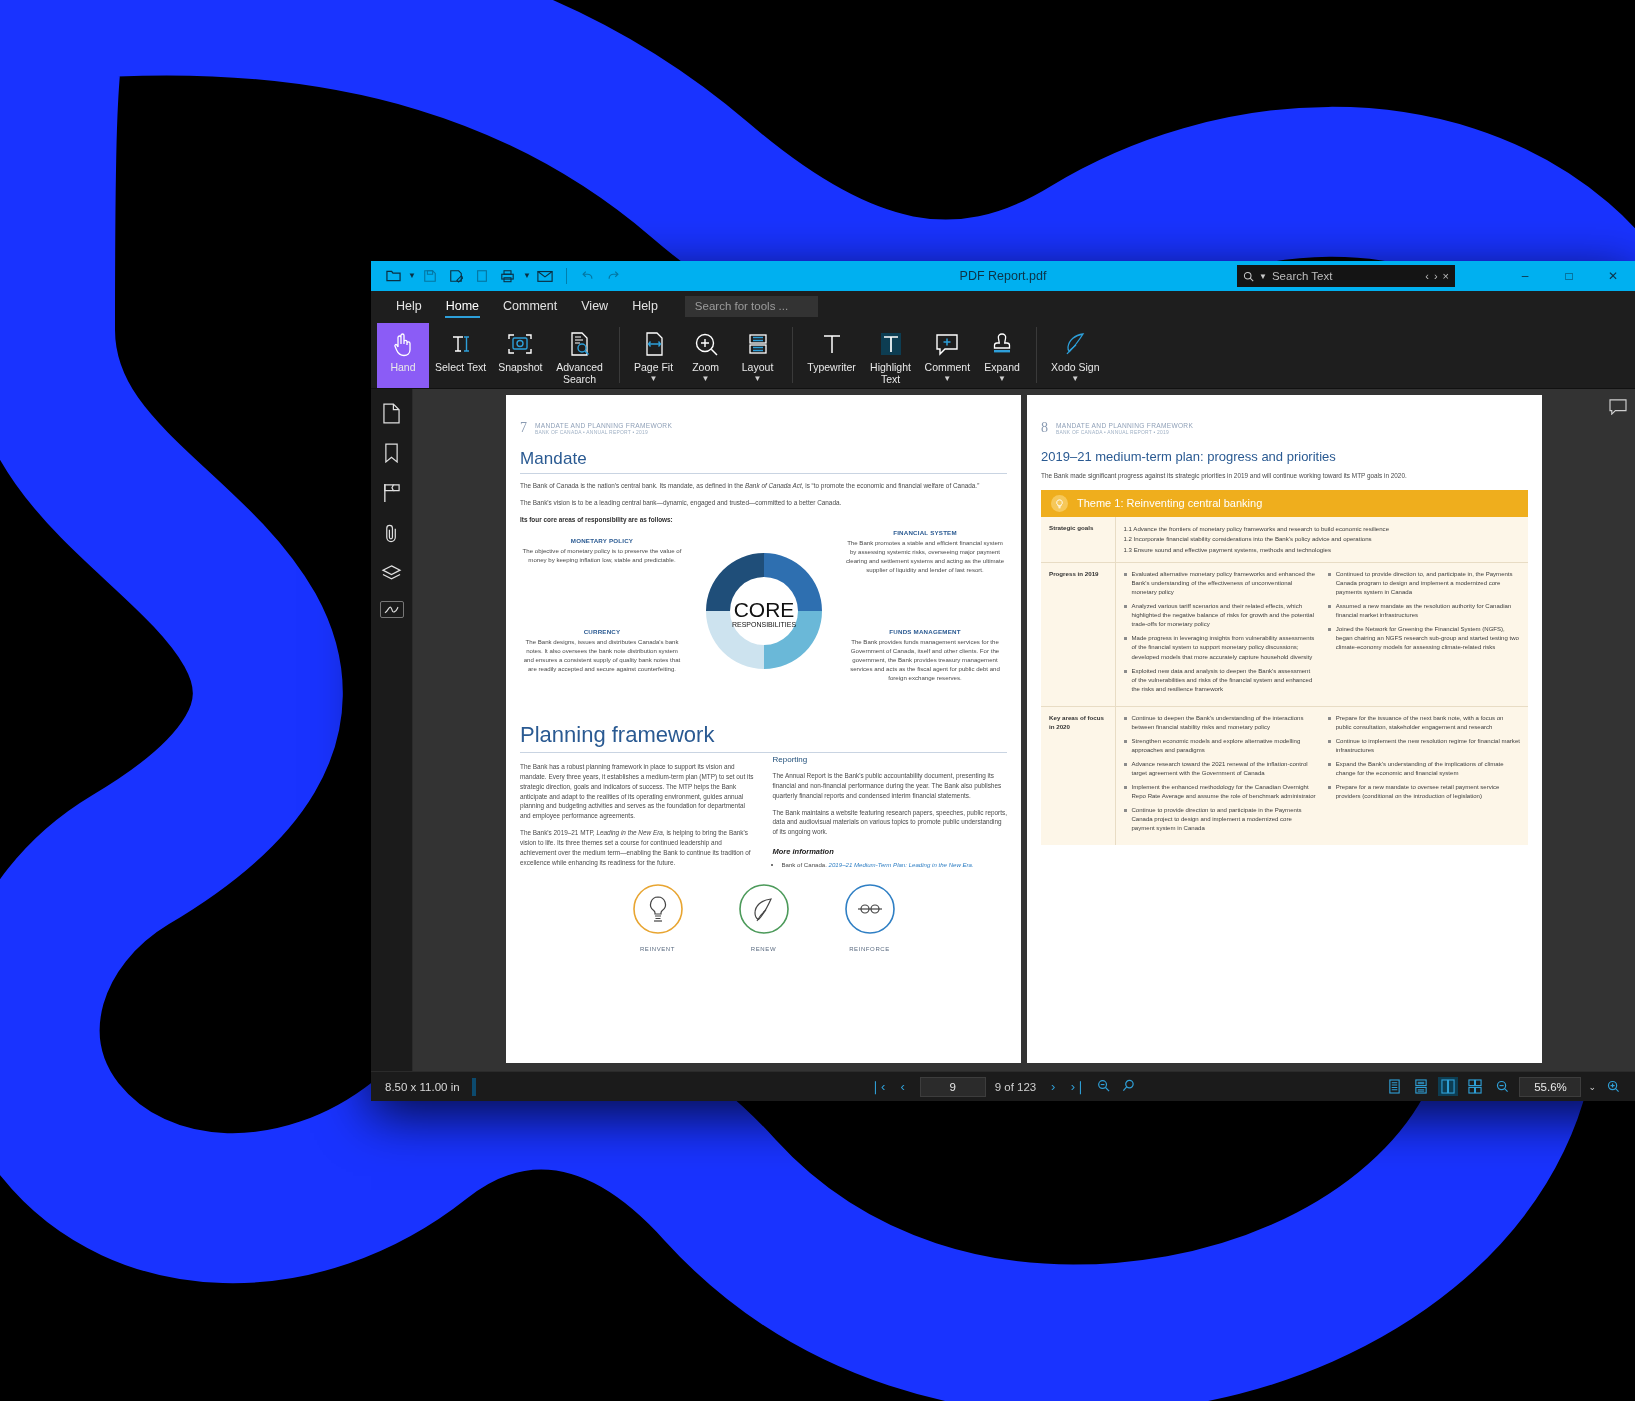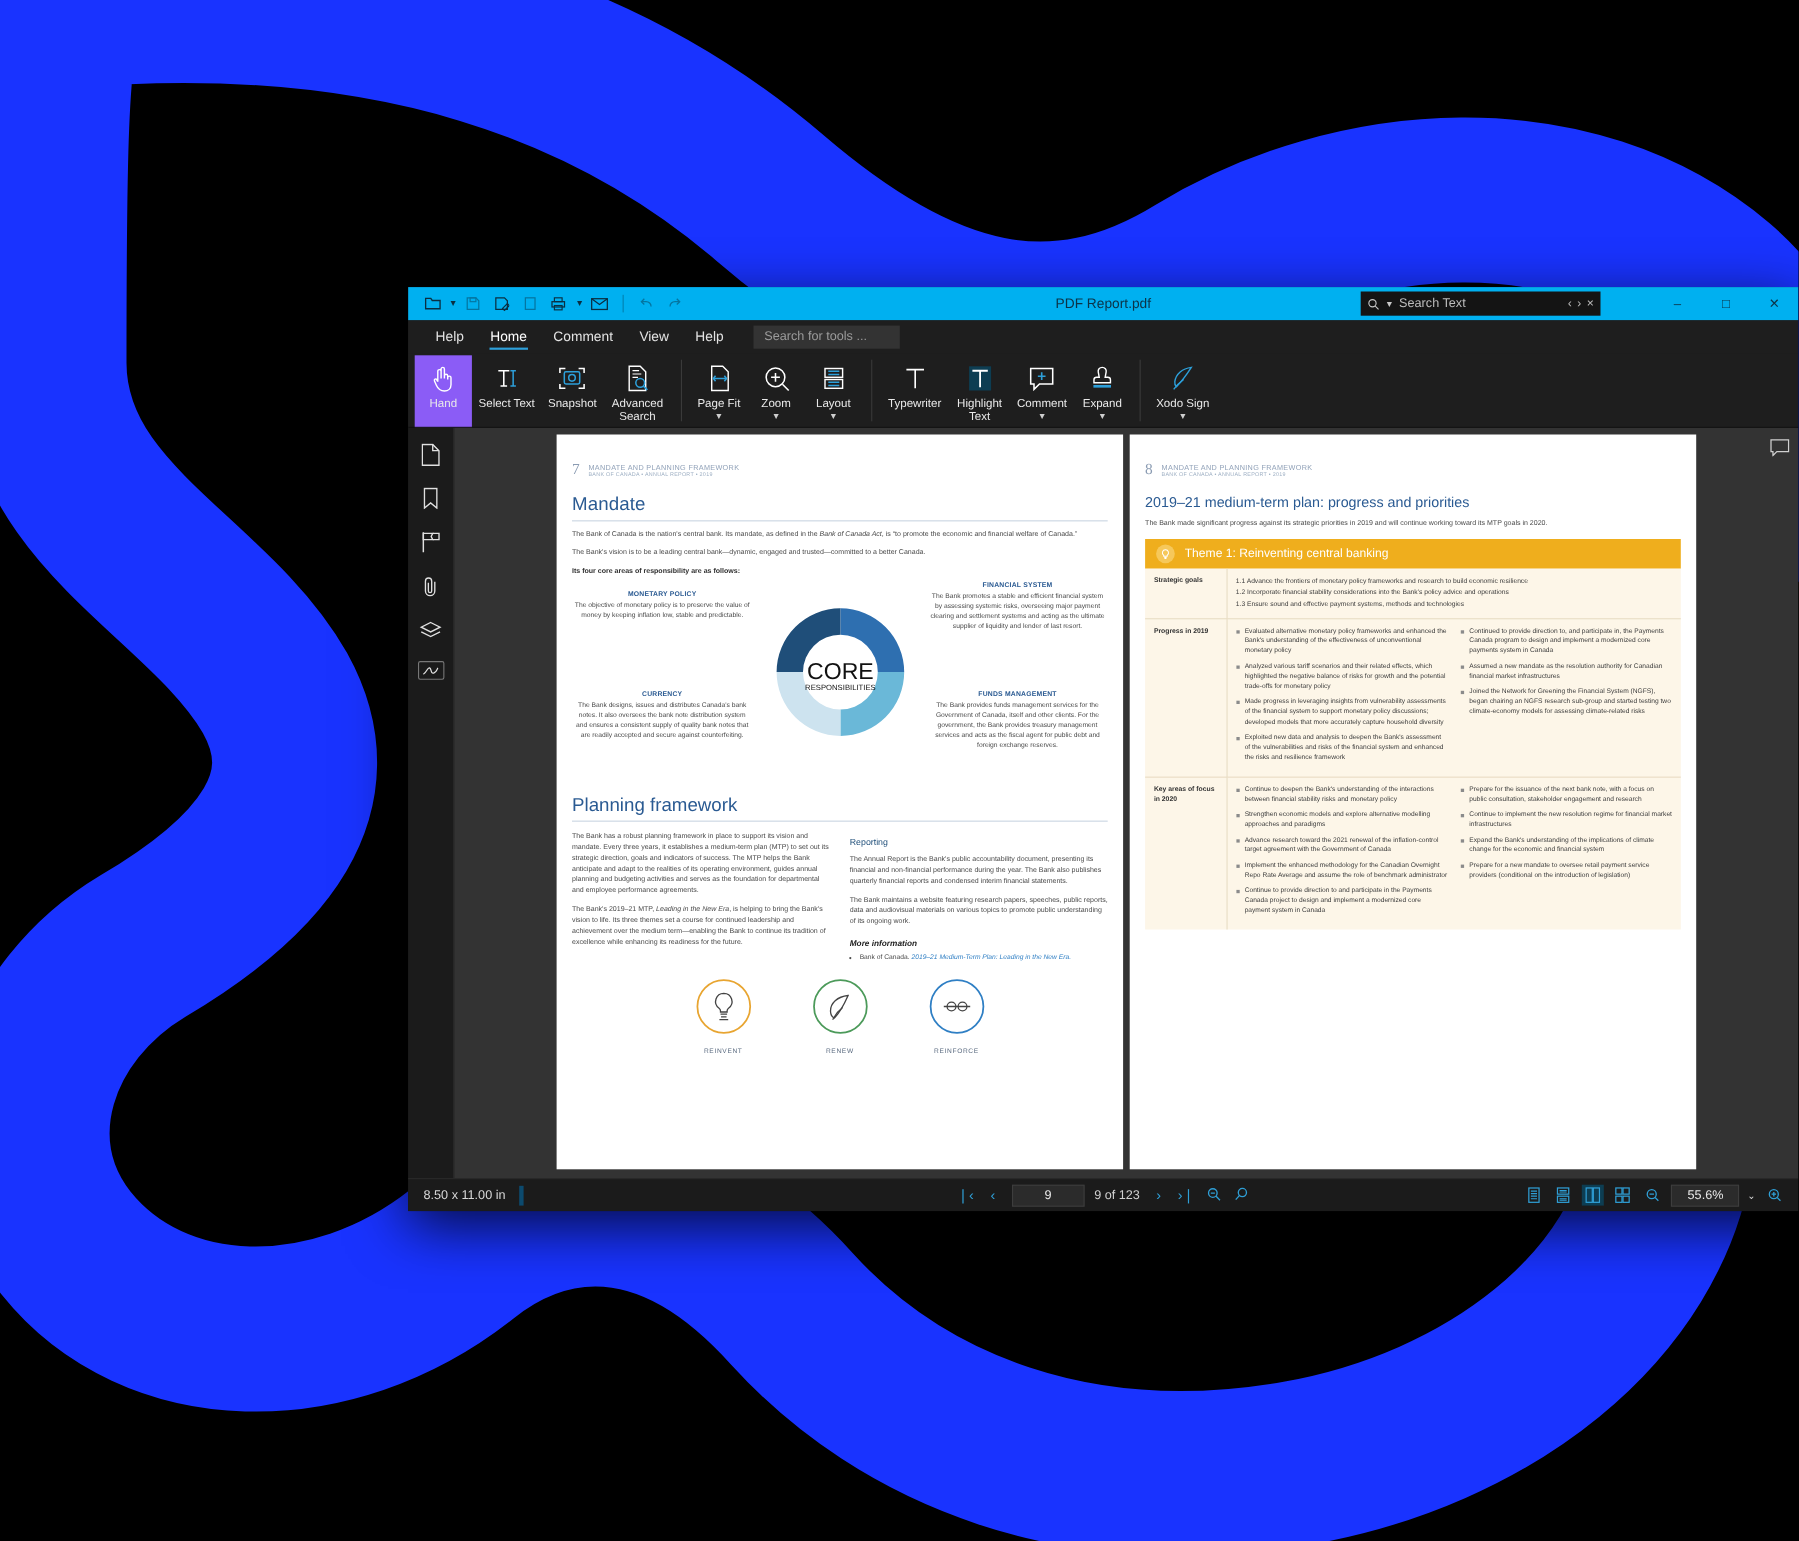--- a/index.html
+++ b/index.html
@@ -168,24 +168,24 @@
   .core-wrap { position: relative; height: 185px; margin-top: 6px; }
   .core-donut { position: absolute; left: 50%; top: 10px; transform: translateX(-50%); }
   .corner { position: absolute; width: 160px; }
   .corner .ttl { font-size: 6.2px; color: #2a5a92; font-weight: bold; letter-spacing: .2px; }
   .corner .txt { font-size: 6.1px; color: #4a4a4a; line-height: 1.5; margin-top: 2px; }
   .c-tl { left: 2px; top: 6px; text-align: center; }
   .c-tr { right: 2px; top: -2px; text-align: center; }
   .c-bl { left: 2px; top: 97px; text-align: center; }
   .c-br { right: 2px; top: 97px; text-align: center; }
 
-  h2.doc-h2 { font-size: 17px; font-weight: normal; color: #2a5a92; margin-top: 6px; }
+  h2.doc-h2 { font-size: 22px; font-weight: normal; color: #2a5a92; margin-top: 6px; }
   .two-col { display: flex; gap: 18px; margin-top: 2px; }
   .col { flex: 1; }
-  .sub-h { font-size: 8px; color: #1f4e79; margin-top: 12px; font-weight: normal;}
+  .sub-h { font-size: 8px; color: #1f4e79; margin-top: 0; font-weight: normal;}
   .more-h { font-size: 7.5px; color: #222; font-style: italic; font-weight: bold; margin-top: 10px;}
   ul.doc-ul { margin-top: 4px; padding-left: 9px; }
   ul.doc-ul li { font-size: 6.1px; color: #4a4a4a; line-height: 1.5; }
   .lnk { color: #2f7fc4; font-style: italic; }
 
   
   .three { display: flex; justify-content: center; gap: 54px; margin-top: 14px; }
   .tri { text-align: center; }
   .tri .cap { font-size: 6px; color: #5b6b80; letter-spacing: .6px; margin-top: 7px; }
 

